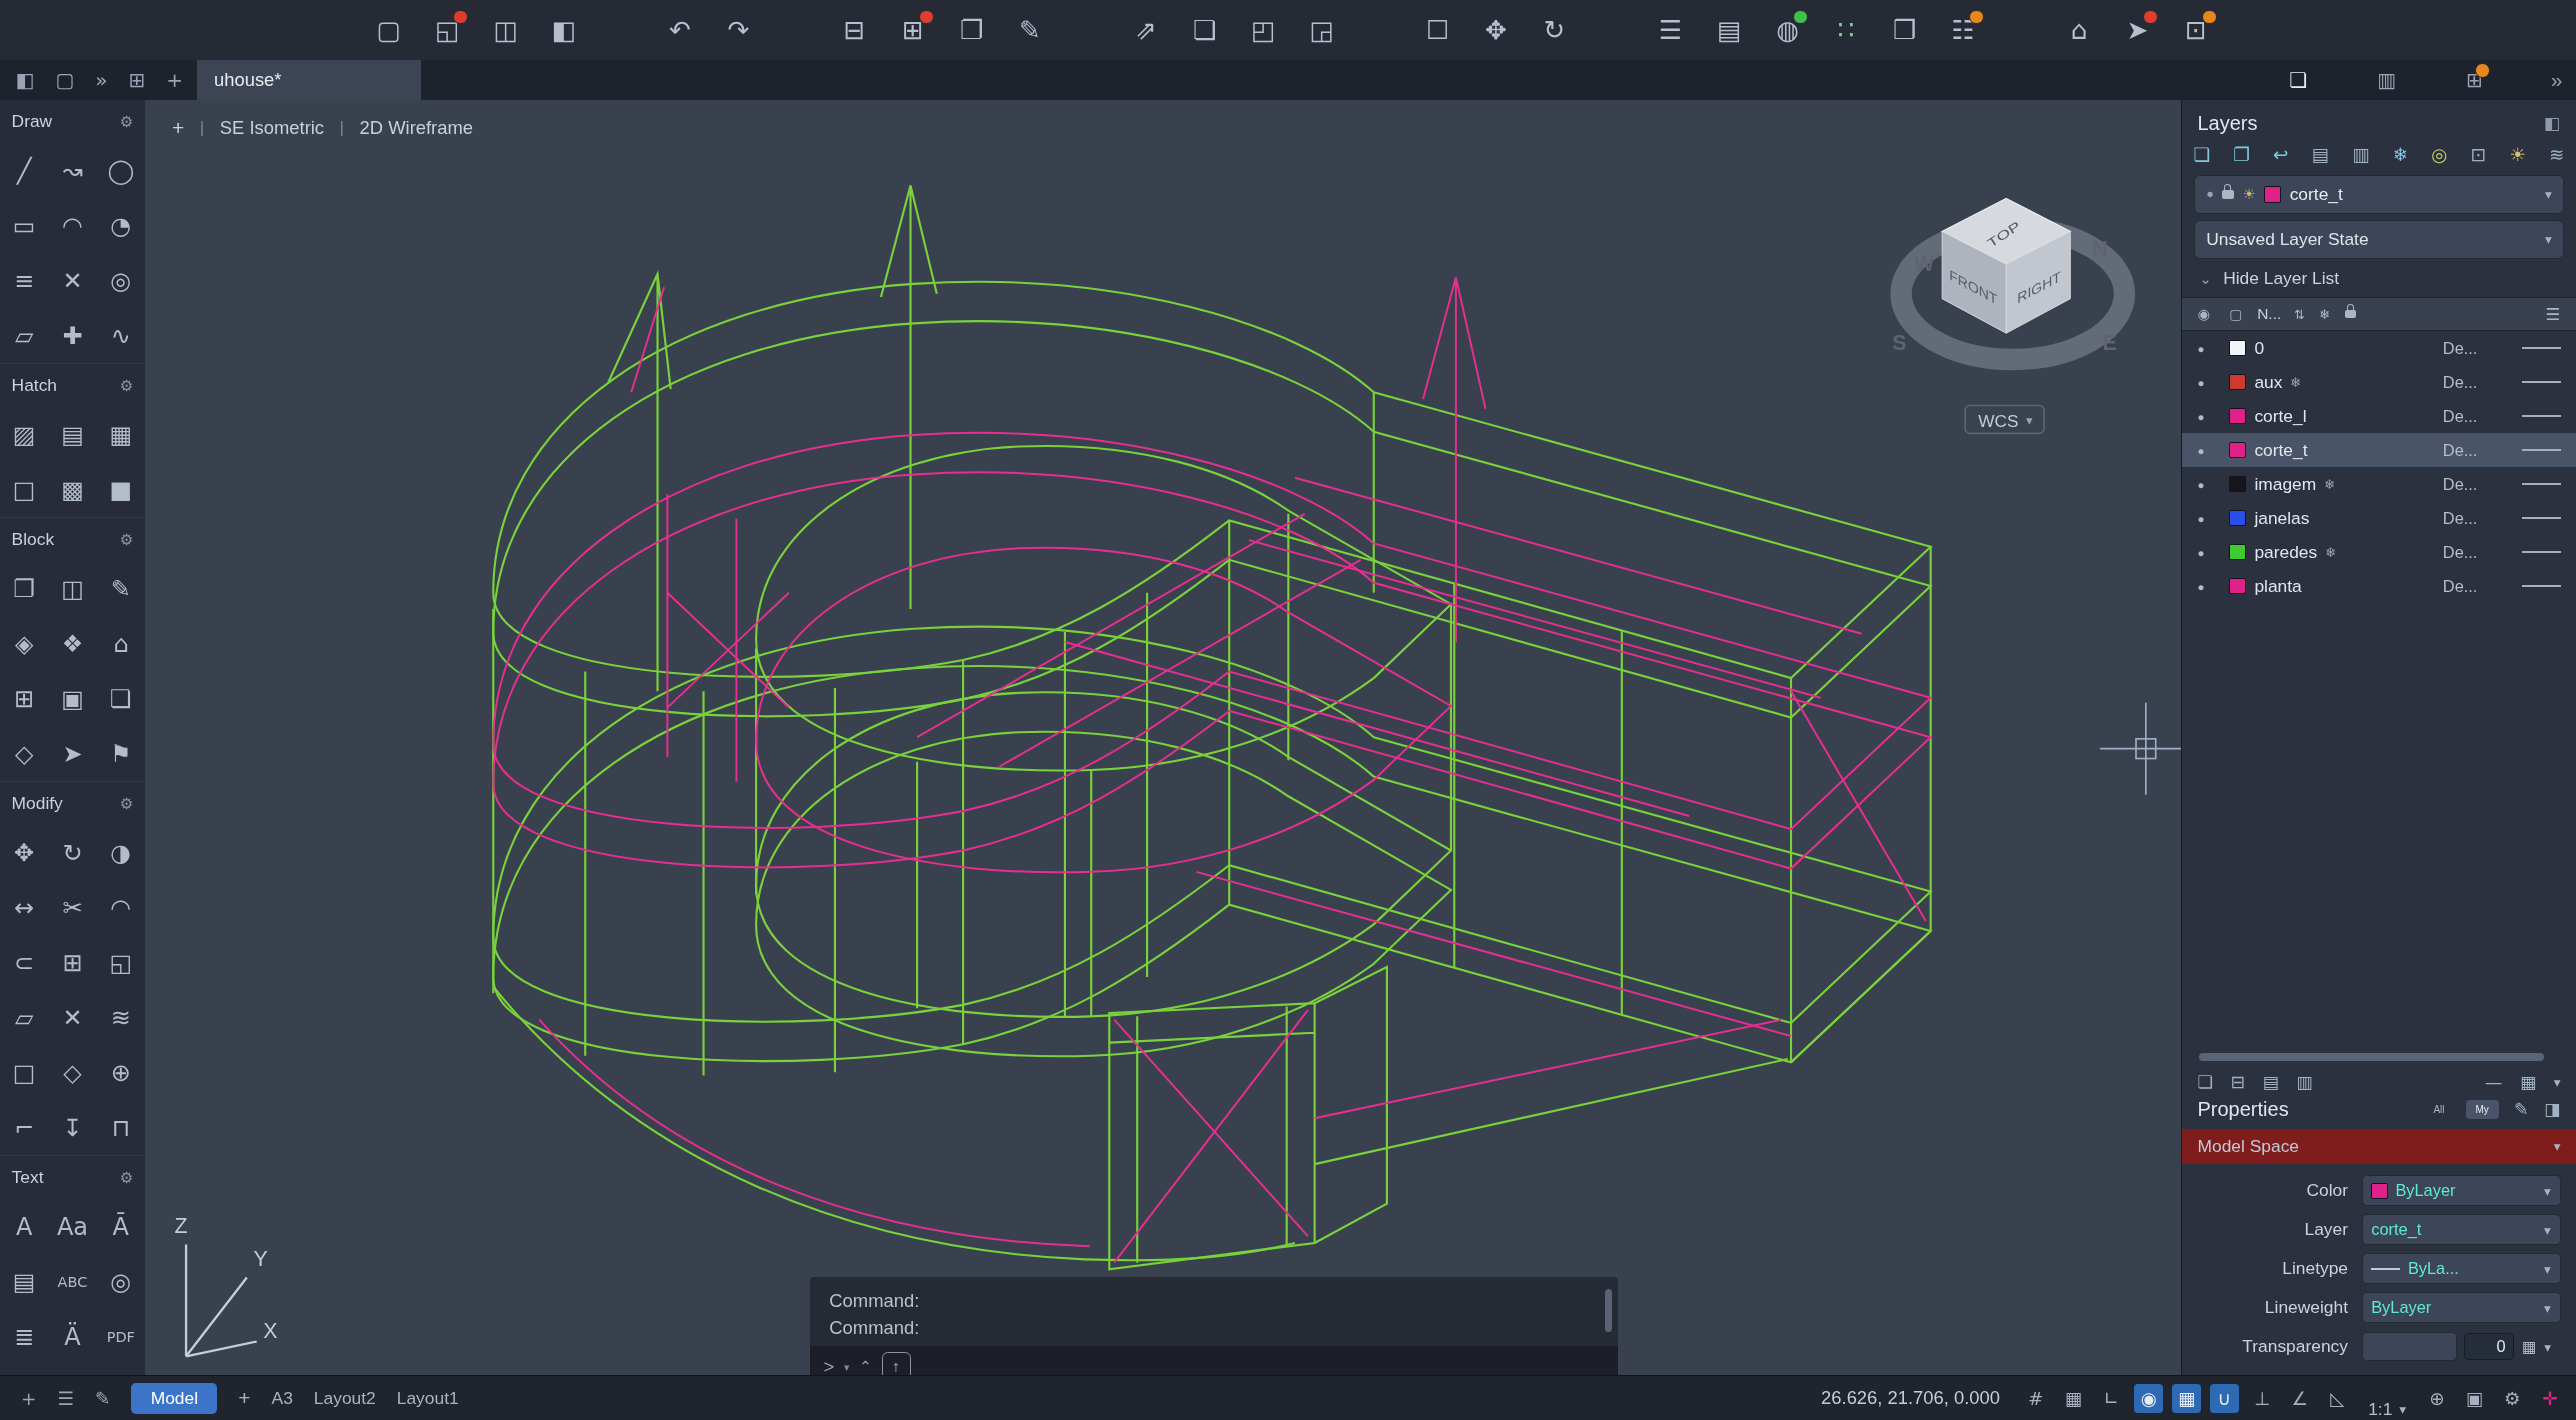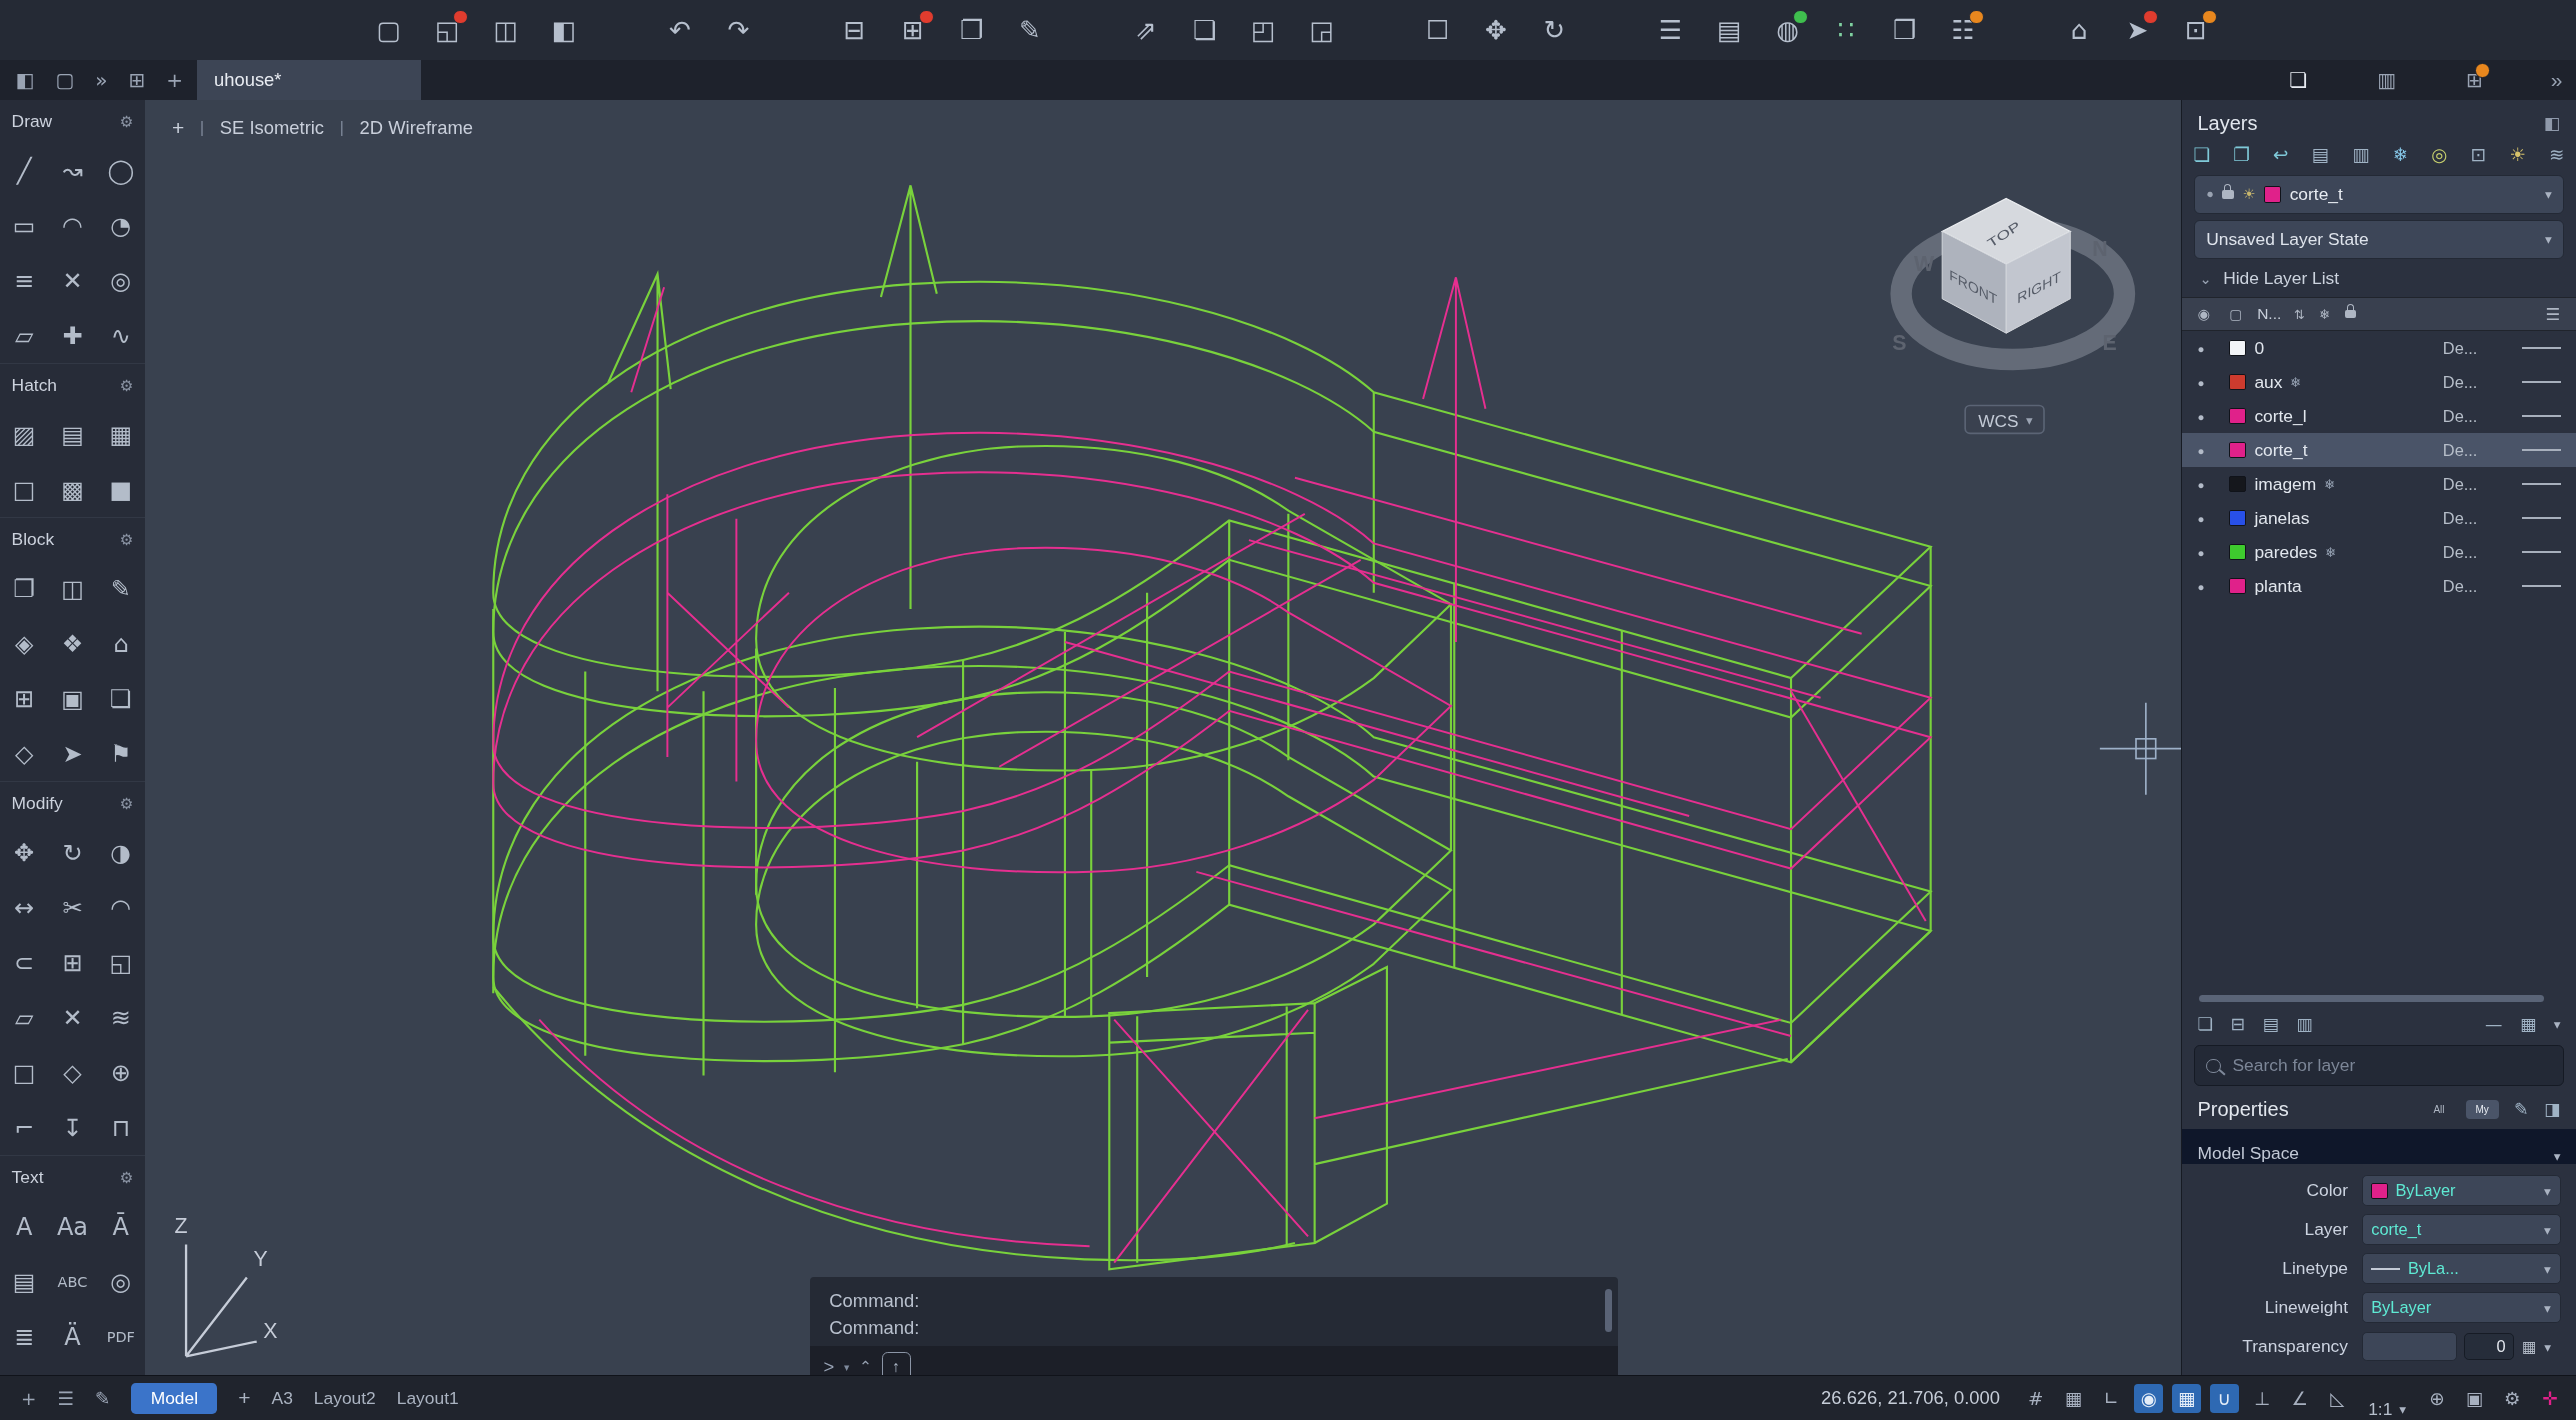--- a/index.html
+++ b/index.html
@@ -104,21 +104,21 @@
       display:flex;align-items:center;gap:9.7px;padding:0 11.6px;}
   .mag{width:12.6px;height:12.6px;border:1.9px solid #7e8899;border-radius:50%;position:relative;display:inline-block;flex:none;}
   .mag:after{content:"";position:absolute;left:10.6px;top:11.6px;width:7.7px;height:1.9px;background:#7e8899;transform:rotate(42deg);}
   .rp-search input{flex:1;background:transparent;border:none;outline:none;color:#dfe4ec;font-size:17.4px;font-family:"Liberation Sans",sans-serif;}
   .rp-search input::placeholder{color:#7c8697;}
   .rp-props-title{display:flex;align-items:center;margin:1.9px 15.5px 7.7px;gap:11.6px;}
   .rp-props-title .rp-title{flex:1;}
   .segbtn{font-size:10px;color:#aeb6c3;padding:3.9px 9.7px;border-radius:3.9px;}
   .segbtn.on{background:#4a5468;color:#e8ecf2;}
   .ph-ic{font-size:17.4px;color:#9fb2c4;font-family:"DejaVu Sans",sans-serif;margin-left:3.9px;}
-  .rp-modelspace{height:35px;background:#0f172a;display:flex;align-items:flex-end;padding:0 15.5px;}
+  .rp-modelspace{height:35px;background:#7f1d1d;display:flex;align-items:center;padding:0 15.5px;}
   .rp-modelspace span.ms{flex:1;font-size:17.4px;color:#c2c9d6;}
   #prop-rows{margin:7.7px 0 9.7px;}
   .prow{height:39px;display:flex;align-items:center;padding-right:15.5px;}
   .plabel{width:166px;text-align:right;padding-right:13.5px;color:#ccd3e0;font-size:17.4px;flex:none;}
   .pval{flex:1;height:29px;display:flex;align-items:center;gap:7.7px;}
   .pv-pill{flex:1;height:29px;background:#3d4658;border:1px solid #232935;border-radius:4.8px;display:flex;align-items:center;gap:7.7px;padding:0 8.7px;}
   .pv-text{font-size:16.4px;color:#5eead4;flex:1;}
   .pv-linesample{width:29px;height:1.9px;background:#c3cad6;}
   .pv-input{flex:1;height:29px;background:#262d3a;border:1px solid #161b25;border-radius:4.8px;color:#e4e8ef;font-size:16.4px;
             padding:0 8.7px;font-family:"Liberation Sans",sans-serif;outline:none;box-sizing:border-box;}
@@ -529,24 +529,20 @@
     <div class="rp-btools" id="rp-btools">
         <span class="rp-btool">❏</span>
         <span class="rp-btool">⊟</span>
         <span class="rp-btool">▤</span>
         <span class="rp-btool">▥</span>
         <span class="bt-sp"></span>
         <span class="rp-btool">—</span>
         <span class="rp-btool">▦</span>
         <span class="chev">▾</span>
       </div>
-    <div class="rp-search">
-      <span class="mag"></span>
-      <input placeholder="Search for layer" style="">
-    </div>
     <div class="rp-props-title">
       <span class="rp-title">Properties</span>
       <span class="segbtn">All</span>
       <span class="segbtn on">My</span>
       <span class="ph-ic">✎</span>
       <span class="ph-ic">◨</span>
     </div>
     <div class="rp-modelspace">
       <span class="ms">Model Space</span>
       <span class="chev">▾</span>

